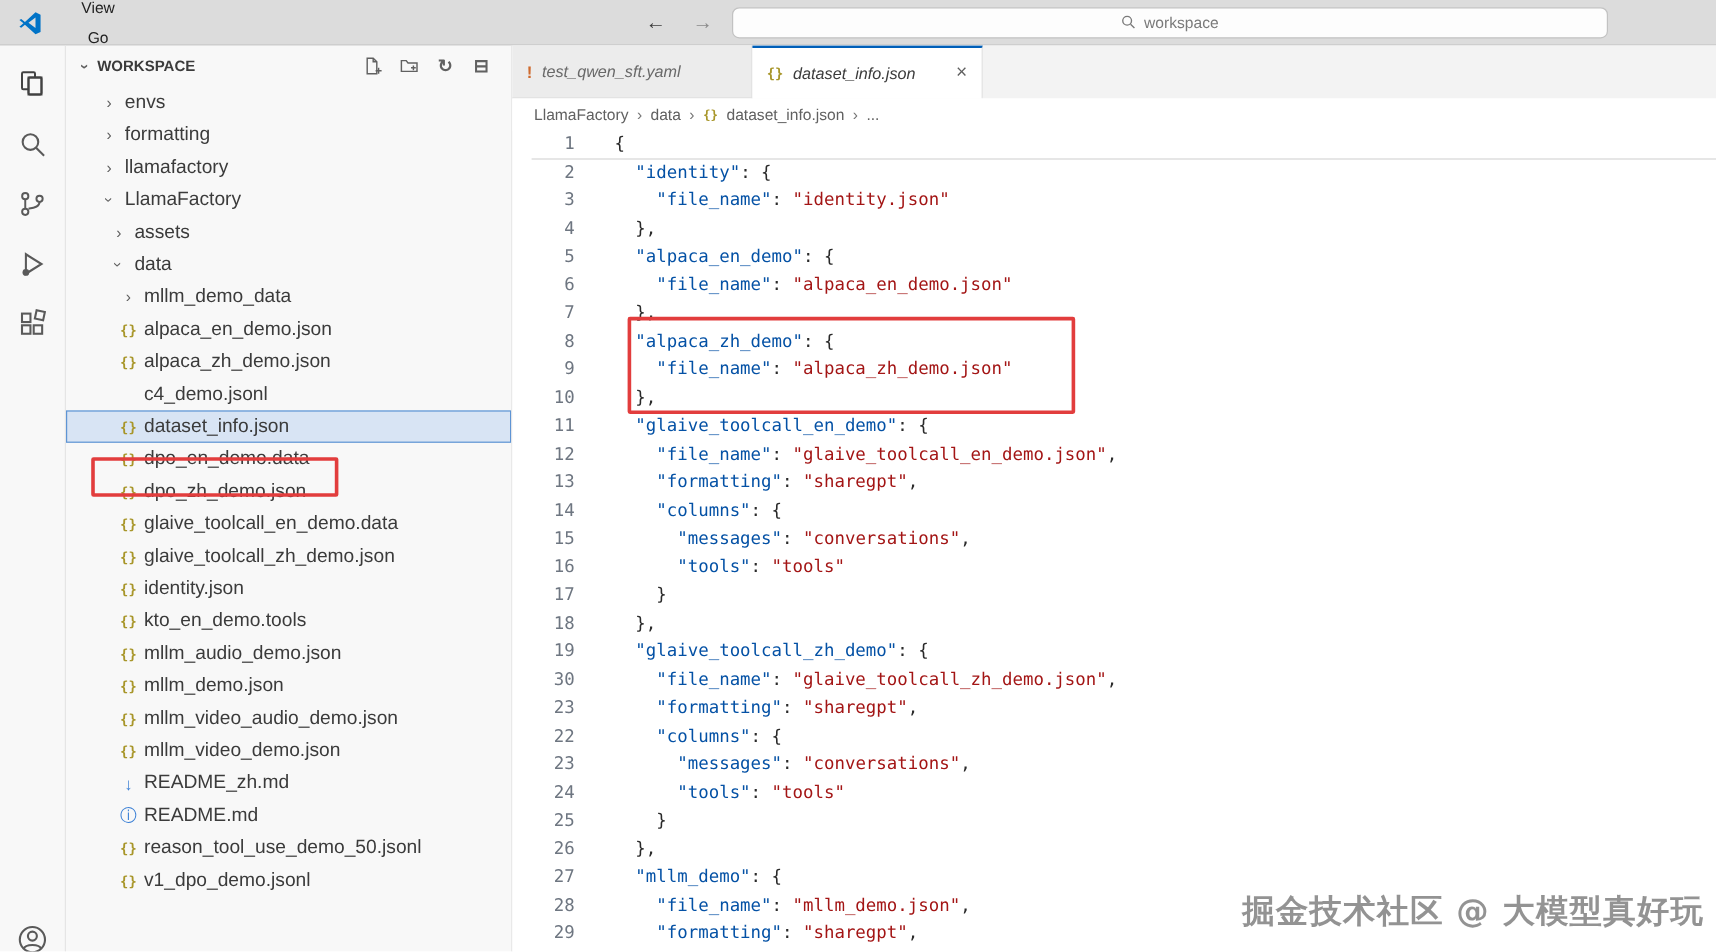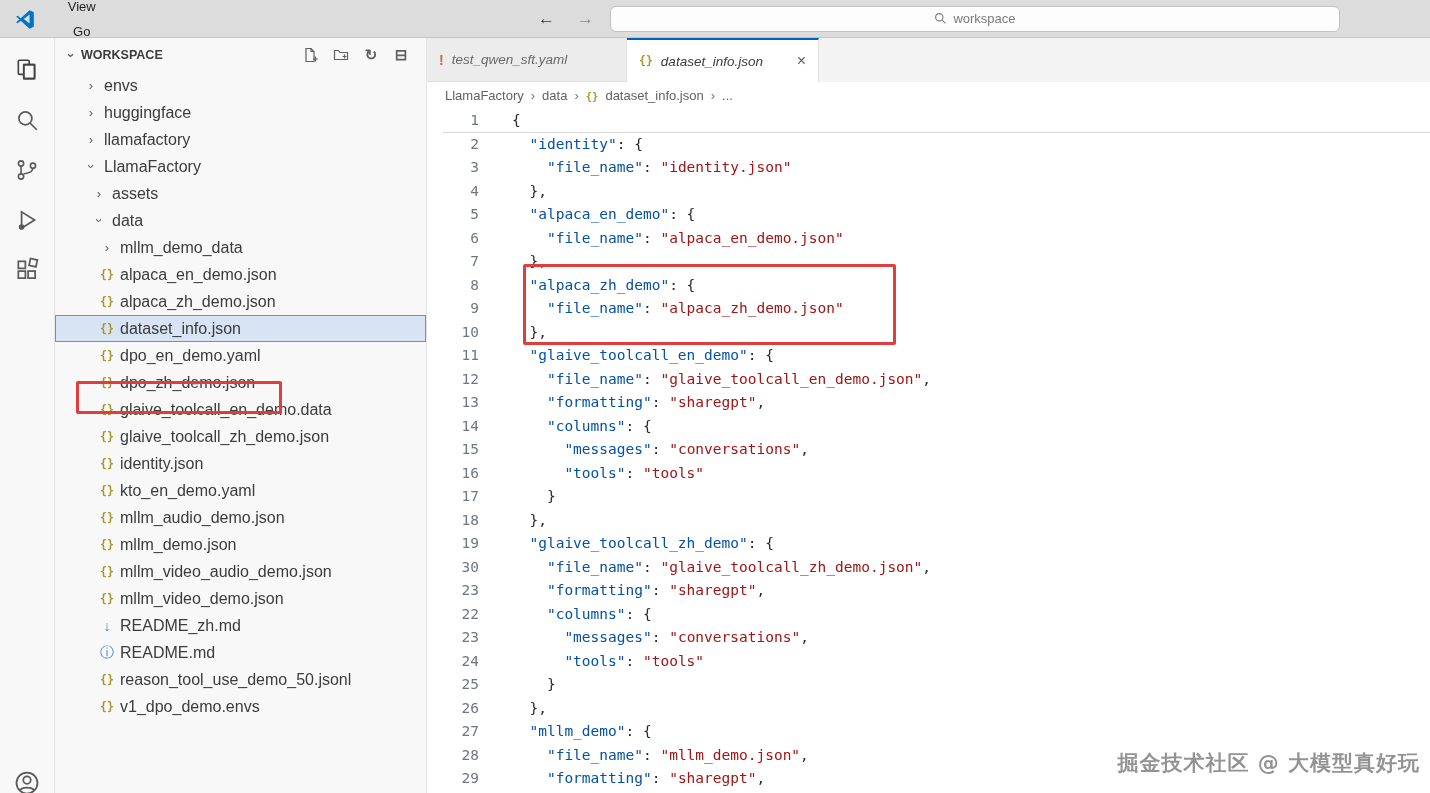--- a/index.html
+++ b/index.html
@@ -80,21 +80,21 @@
                font-size:14.5px; line-height:23.5px; }
   .gutter { width:52px; flex:none; text-align:right; color:#6e7681; user-select:none; }
   .line-no { height:23.5px; }
   .code { padding-left:33px; color:#2a2a2a; }
   .code-line { white-space:pre; height:23.5px; }
   .tok-k { color:var(--json-key,#0451a5); }
   .tok-s { color:var(--json-string,#a31515); }
   .tok-p { color:#2a2a2a; }
   .cursor-line-rule { position:absolute; left:16px; right:0; top:23px; height:1px; background:#d6d6d6; }
 
-  .watermark { position:absolute; right:10px; bottom:16px; font-size:21px; font-weight:700;
+  .watermark { position:absolute; right:10px; bottom:16px; font-size:27px; font-weight:700;
                color:rgba(80,80,80,.62); font-family:"DejaVu Sans",sans-serif; letter-spacing:1px; }
 
   .annotation { position:absolute; border:3px solid var(--annotation-red,#e23d3d);
                 border-radius:2px; pointer-events:none; }
   #annot-sidebar { left:76px;  top:381px; width:206px; height:33px; }
   #annot-editor  { left:523px; top:264px; width:373px; height:81px; }
 </style>
 </head>
 <body>
 
@@ -197,21 +197,21 @@
           <span class="act">⊟</span>
         </span>
       </div>
       <div class="tree">
           <div class="tree-row" style="padding-left: 26px;">
             <span class="chevron">›</span>
             <span class="tree-label">envs</span>
           </div>
           <div class="tree-row" style="padding-left: 26px;">
             <span class="chevron">›</span>
-            <span class="tree-label">huggingface</span>
+            <span class="tree-label">formatting</span>
           </div>
           <div class="tree-row" style="padding-left: 26px;">
             <span class="chevron">›</span>
             <span class="tree-label">llamafactory</span>
           </div>
           <div class="tree-row" style="padding-left: 26px;">
             <span class="chevron down">›</span>
             <span class="tree-label">LlamaFactory</span>
           </div>
           <div class="tree-row" style="padding-left: 34px;">
@@ -227,47 +227,51 @@
             <span class="tree-label">mllm_demo_data</span>
           </div>
           <div class="tree-row" style="padding-left: 42px;">
             <span class="file-icon icon-json">{}</span>
             <span class="tree-label">alpaca_en_demo.json</span>
           </div>
           <div class="tree-row" style="padding-left: 42px;">
             <span class="file-icon icon-json">{}</span>
             <span class="tree-label">alpaca_zh_demo.json</span>
           </div>
+          <div class="tree-row" style="padding-left: 42px;">
+            <span class="file-icon icon-file"></span>
+            <span class="tree-label">c4_demo.jsonl</span>
+          </div>
           <div class="tree-row selected" style="padding-left: 42px;">
             <span class="file-icon icon-json">{}</span>
             <span class="tree-label">dataset_info.json</span>
           </div>
           <div class="tree-row" style="padding-left: 42px;">
             <span class="file-icon icon-json">{}</span>
-            <span class="tree-label">dpo_en_demo.yaml</span>
+            <span class="tree-label">dpo_en_demo.data</span>
           </div>
           <div class="tree-row" style="padding-left: 42px;">
             <span class="file-icon icon-json">{}</span>
             <span class="tree-label">dpo_zh_demo.json</span>
           </div>
           <div class="tree-row" style="padding-left: 42px;">
             <span class="file-icon icon-json">{}</span>
             <span class="tree-label">glaive_toolcall_en_demo.data</span>
           </div>
           <div class="tree-row" style="padding-left: 42px;">
             <span class="file-icon icon-json">{}</span>
             <span class="tree-label">glaive_toolcall_zh_demo.json</span>
           </div>
           <div class="tree-row" style="padding-left: 42px;">
             <span class="file-icon icon-json">{}</span>
             <span class="tree-label">identity.json</span>
           </div>
           <div class="tree-row" style="padding-left: 42px;">
             <span class="file-icon icon-json">{}</span>
-            <span class="tree-label">kto_en_demo.yaml</span>
+            <span class="tree-label">kto_en_demo.tools</span>
           </div>
           <div class="tree-row" style="padding-left: 42px;">
             <span class="file-icon icon-json">{}</span>
             <span class="tree-label">mllm_audio_demo.json</span>
           </div>
           <div class="tree-row" style="padding-left: 42px;">
             <span class="file-icon icon-json">{}</span>
             <span class="tree-label">mllm_demo.json</span>
           </div>
           <div class="tree-row" style="padding-left: 42px;">
@@ -285,21 +289,21 @@
           <div class="tree-row" style="padding-left: 42px;">
             <span class="file-icon icon-info">ⓘ</span>
             <span class="tree-label">README.md</span>
           </div>
           <div class="tree-row" style="padding-left: 42px;">
             <span class="file-icon icon-json">{}</span>
             <span class="tree-label">reason_tool_use_demo_50.jsonl</span>
           </div>
           <div class="tree-row" style="padding-left: 42px;">
             <span class="file-icon icon-json">{}</span>
-            <span class="tree-label">v1_dpo_demo.envs</span>
+            <span class="tree-label">v1_dpo_demo.jsonl</span>
           </div>
         </div>
     </div>
 
     <div class="editor">
       <div class="tabbar">
         <div class="tab inactive">
           <span class="tab-icon warn">!</span>
           <span class="tab-label">test_qwen_sft.yaml</span>
         </div>

